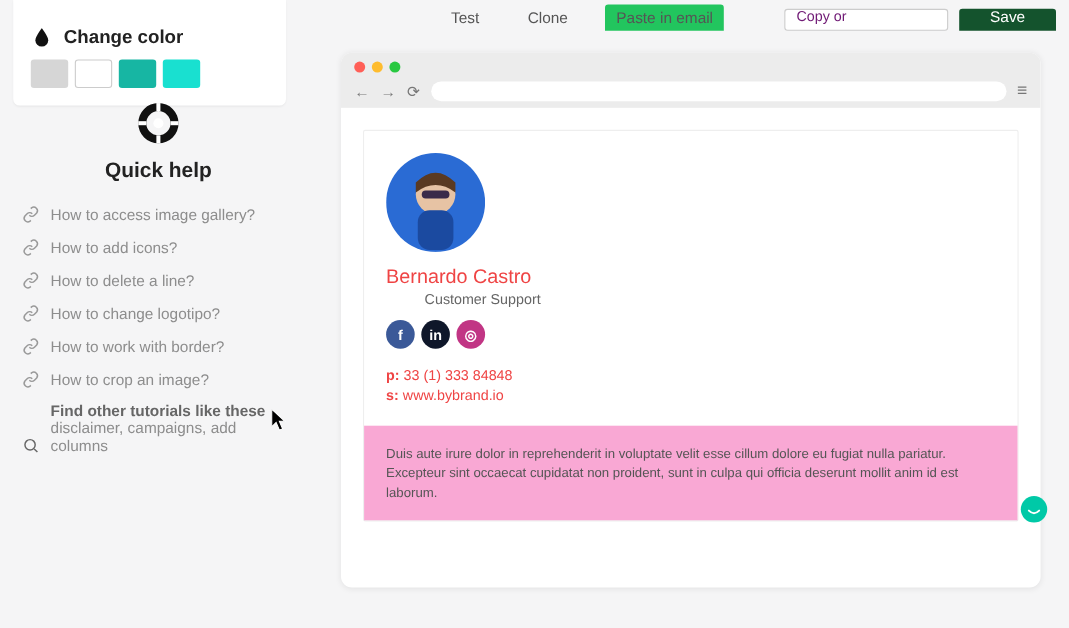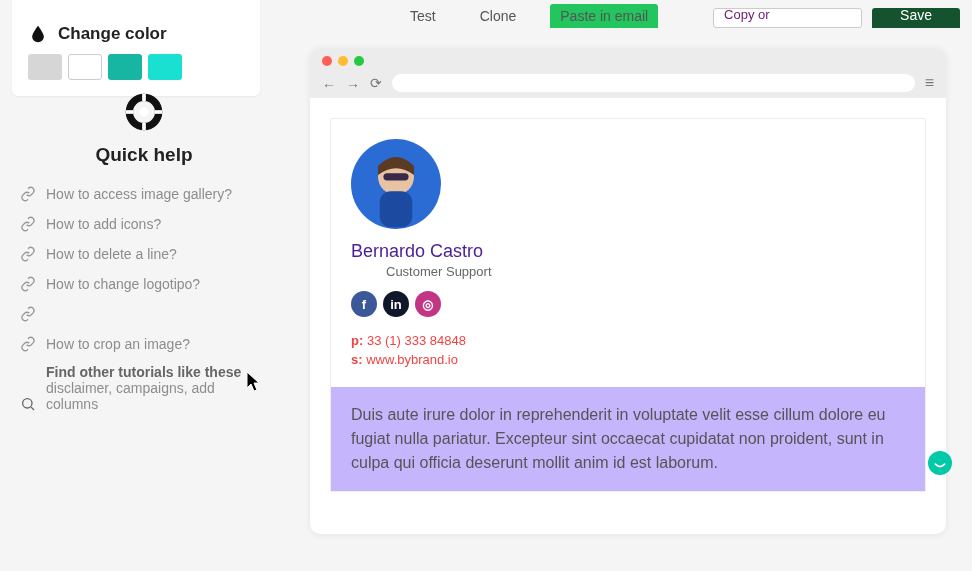--- a/index.html
+++ b/index.html
@@ -37,28 +37,28 @@
   .addr { display:flex; align-items:center; gap:10px; }
   .navico { color:#777; font-size:14px; cursor:pointer; }
   .urlbar { flex:1; height:18px; background:#fff; border-radius:9px; }
   .hamb { color:#777; font-size:16px; cursor:pointer; }
 
   .sigwrap { padding:20px; }
   .sigcard { background:#fff; border:1px solid #eee; border-radius:2px; padding:0; }
   .sigtop { padding:20px 20px 6px; }
   .avatar { width:90px; height:90px; border-radius:50%; overflow:hidden; margin-bottom:12px; }
   .avatar svg { width:100%; height:100%; display:block; }
-  .pname { font-size:18px; color:#4c1d95; margin-bottom:2px; }
+  .pname { font-size:18px; color:#ef4444; margin-bottom:2px; }
   .prole { font-size:13px; color:#666; margin-bottom:12px;margin-left:35px; }
   .social { display:flex; gap:6px; margin-bottom:16px; }
   .sico { width:26px; height:26px; border-radius:50%; display:flex; align-items:center; justify-content:center; color:#fff; font-size:13px; font-weight:bold; cursor:pointer; }
   .fb{background:#3b5998}.li{background:#0f172a}.ig{background:#c13584}
   .contactline { font-size:13px; color:#ef4444; margin-bottom:4px; }
   .contactline b { font-weight:700; }
-  .disc { background:#c4b5fd; padding:16px 20px; font-size:16px; color:#555; line-height:1.5; }
+  .disc { background:#f9a8d4; padding:16px 20px; font-size:12px; color:#555; line-height:1.5; }
 
   .fab { position:absolute; right:20px; bottom:96px; width:24px; height:24px; border-radius:50%; background:#00c9a7; display:flex; align-items:center; justify-content:center; cursor:pointer; }
 
   .cursor { position:absolute; left:247px; top:372px; pointer-events:none; }
 </style>
 </head>
 <body>
 
 <div class="topbar">
   <div class="tabbar">
@@ -122,20 +122,21 @@
           <path d="M10 13a5 5 0 0 0 7 0l3-3a5 5 0 0 0-7-7l-1 1"></path>
           <path d="M14 11a5 5 0 0 0-7 0l-3 3a5 5 0 0 0 7 7l1-1"></path>
         </svg>
         <span>How to change logotipo?</span>
       </div>
     <div class="hrow">
         <svg width="16" height="16" viewBox="0 0 24 24" fill="none" stroke="#999" stroke-width="2">
           <path d="M10 13a5 5 0 0 0 7 0l3-3a5 5 0 0 0-7-7l-1 1"></path>
           <path d="M14 11a5 5 0 0 0-7 0l-3 3a5 5 0 0 0 7 7l1-1"></path>
         </svg>
+        <span>How to work with border?</span>
       </div>
     <div class="hrow">
         <svg width="16" height="16" viewBox="0 0 24 24" fill="none" stroke="#999" stroke-width="2">
           <path d="M10 13a5 5 0 0 0 7 0l3-3a5 5 0 0 0-7-7l-1 1"></path>
           <path d="M14 11a5 5 0 0 0-7 0l-3 3a5 5 0 0 0 7 7l1-1"></path>
         </svg>
         <span>How to crop an image?</span>
       </div>
     <div class="hrow search">
       <svg width="16" height="16" viewBox="0 0 24 24" fill="none" stroke="#666" stroke-width="2">

